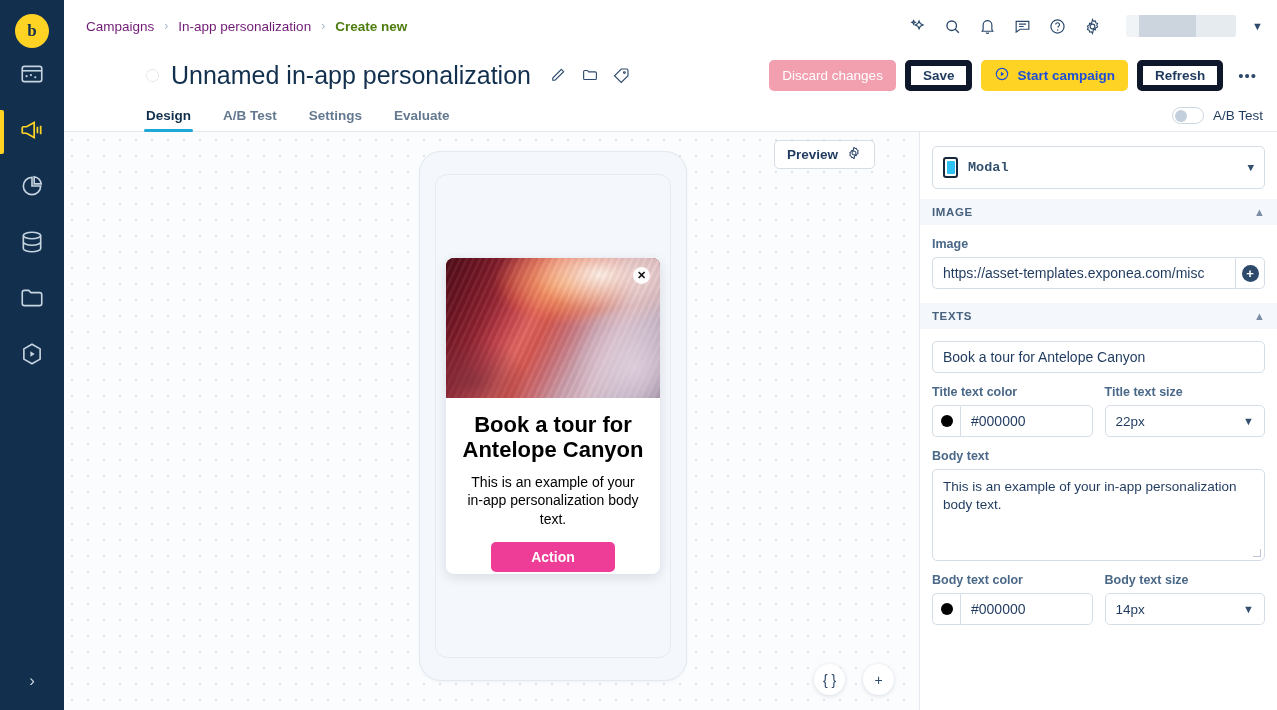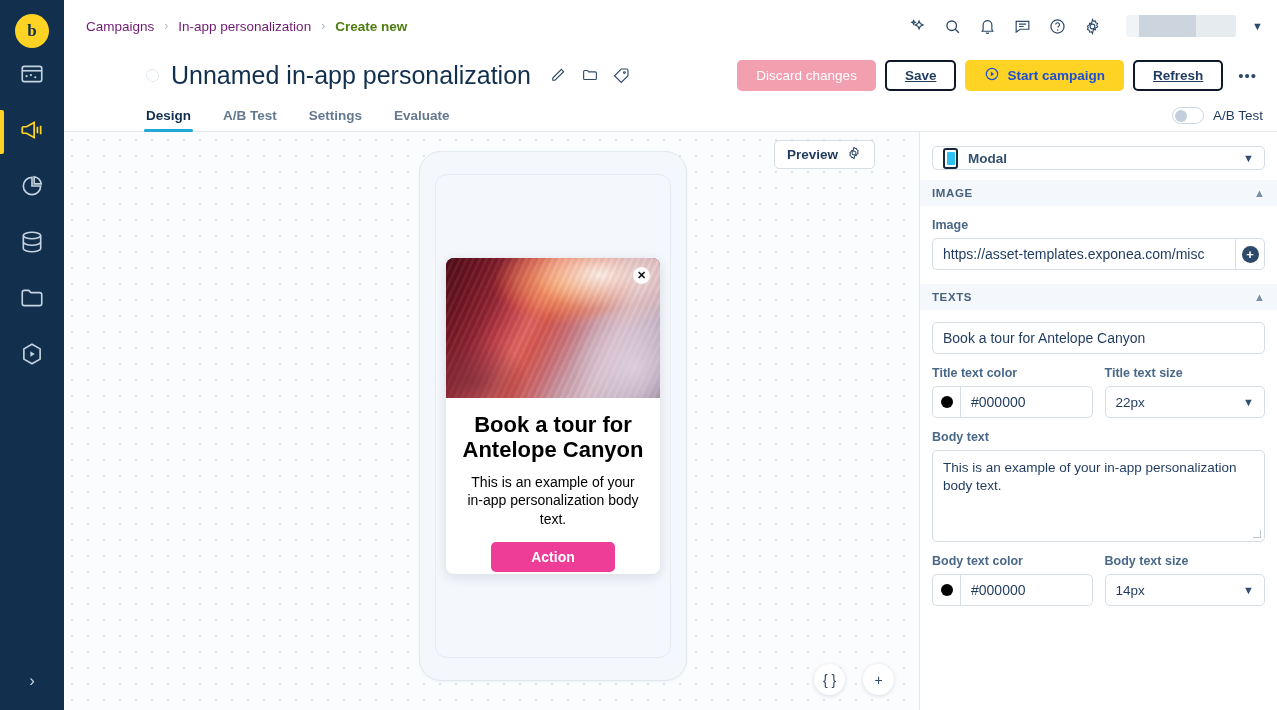--- a/index.html
+++ b/index.html
@@ -74,24 +74,24 @@
   .page-title { font-size: 25px; color: #12304e; font-weight: normal; white-space: nowrap; }
   .title-icons { display: flex; gap: 14px; margin-left: 18px; color: #6f8griefa; }
   .title-icons .ticon svg { width: 18px; height: 18px; }
   .title-icons .ticon { color: #5c7governing;}
   .title-icons .ticon { color: #5a7characters; }
   .title-icons .ticon { color: #6b82 9b; }
   .actions { margin-left: auto; display: flex; align-items: center; gap: 9px; }
   .btn {
     height: 31px; border-radius: 5px; font-size: 13.5px;
     display: inline-flex; align-items: center; justify-content: center;
-    padding: 0 18px; cursor: pointer; white-space: nowrap; border: 1px solid transparent;
+    padding: 0 12px; cursor: pointer; white-space: nowrap; border: 1px solid transparent;
   }
   .btn-discard { background: #f29fb0; color: #ffffff; }
-  .btn-outline { background: #ffffff; border: 2px solid #0f172a; color: #1f3a5f; font-weight: bold; text-decoration: underline; }
+  .btn-outline { background: #ffffff; border: 6px solid #0f172a; color: #1f3a5f; font-weight: bold; }
   .btn-primary { background: #ffd324; color: #1d4ed8; font-weight: bold; gap: 7px; }
   .btn-primary svg { width: 16px; height: 16px; }
   .btn-more { color: #2d4a6b; padding: 0 6px; display: flex; align-items: center; font-size: 15px; letter-spacing: 1px; cursor: pointer; }
 
   
   .tabsrow {
     display: flex; align-items: flex-end; padding: 0 14px 0 82px;
     height: 34px; flex: 0 0 34px; border-bottom: 1px solid #e4e9ef; position: relative;
   }
   .tab {
@@ -202,23 +202,24 @@
     color: #2d4a6b; font-size: 14px; cursor: pointer;
   }
 
   
   .panel {
     width: 357px; flex: 0 0 357px; background: #ffffff;
     display: flex; flex-direction: column; overflow: hidden;
   }
   .panel-inner { padding: 0 12px; overflow: hidden; }
   .select-box {
-    margin: 14px 0 10px; height: 24px; border: 1px solid #d5dde6; border-radius: 5px;
+    margin: 14px 0 10px; height: 43px; border: 1px solid #d5dde6; border-radius: 5px;
     display: flex; align-items: center; padding: 0 10px; gap: 10px; cursor: pointer;
     background: #ffffff;
+    font-family: Liberation Mono, monospace;
   }
   .phone-ico { width: 15px; height: 21px; border: 2px solid #16273c; border-radius: 3px; padding: 2px 1.5px; }
   .phone-ico i { display: block; width: 100%; height: 100%; background: #2fc0f4; border-radius: 1px; }
   .select-label { font-size: 13.5px; font-weight: bold; color: #33506f; }
   .select-chev { margin-left: auto; color: #33506f; font-size: 11px; }
 
   .section-head {
     height: 26px; background: #f4f7fb; margin: 0 -12px; padding: 0 12px;
     display: flex; align-items: center; cursor: pointer;
   }

